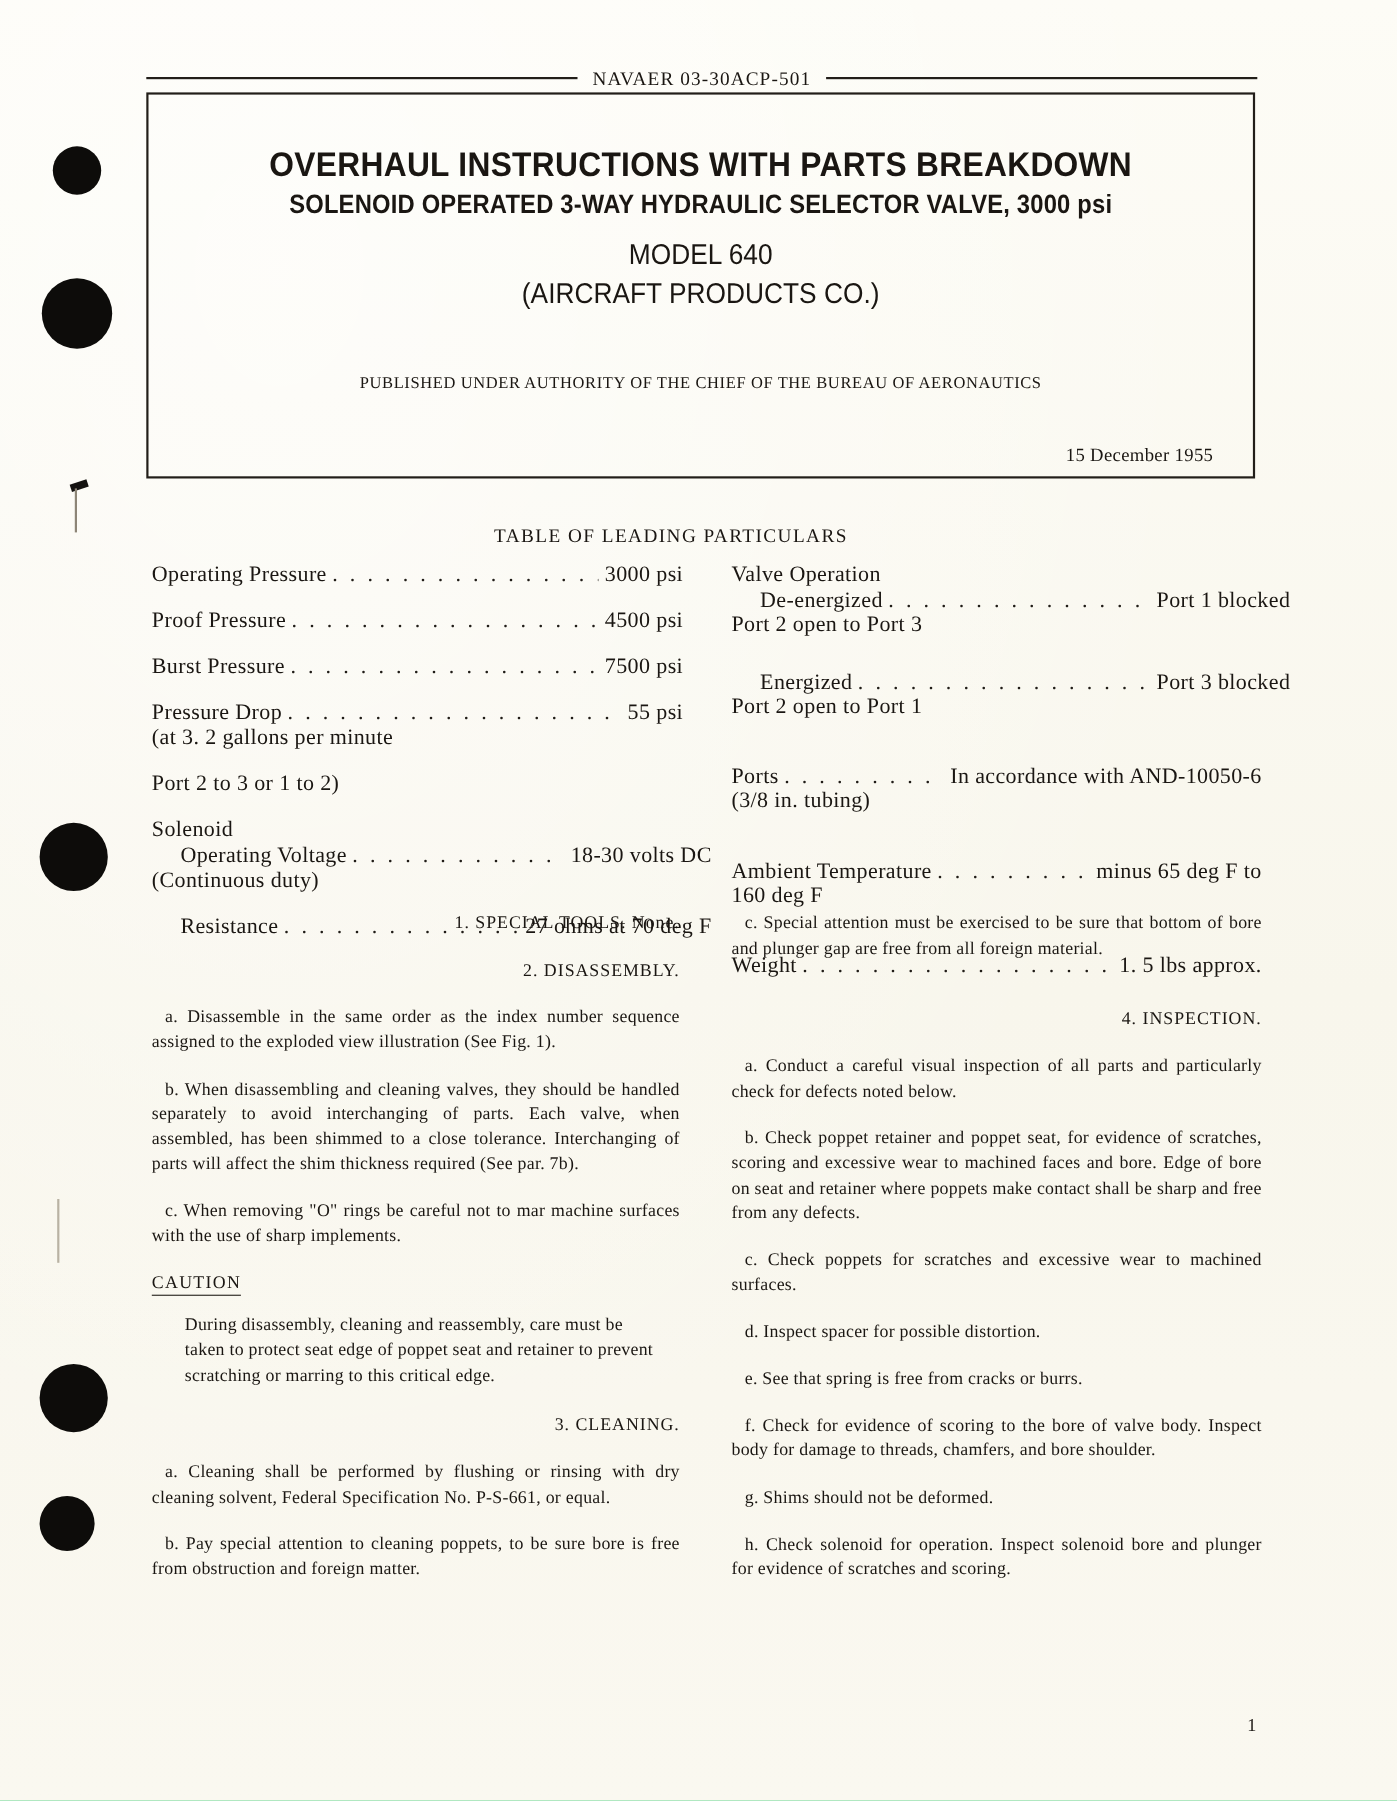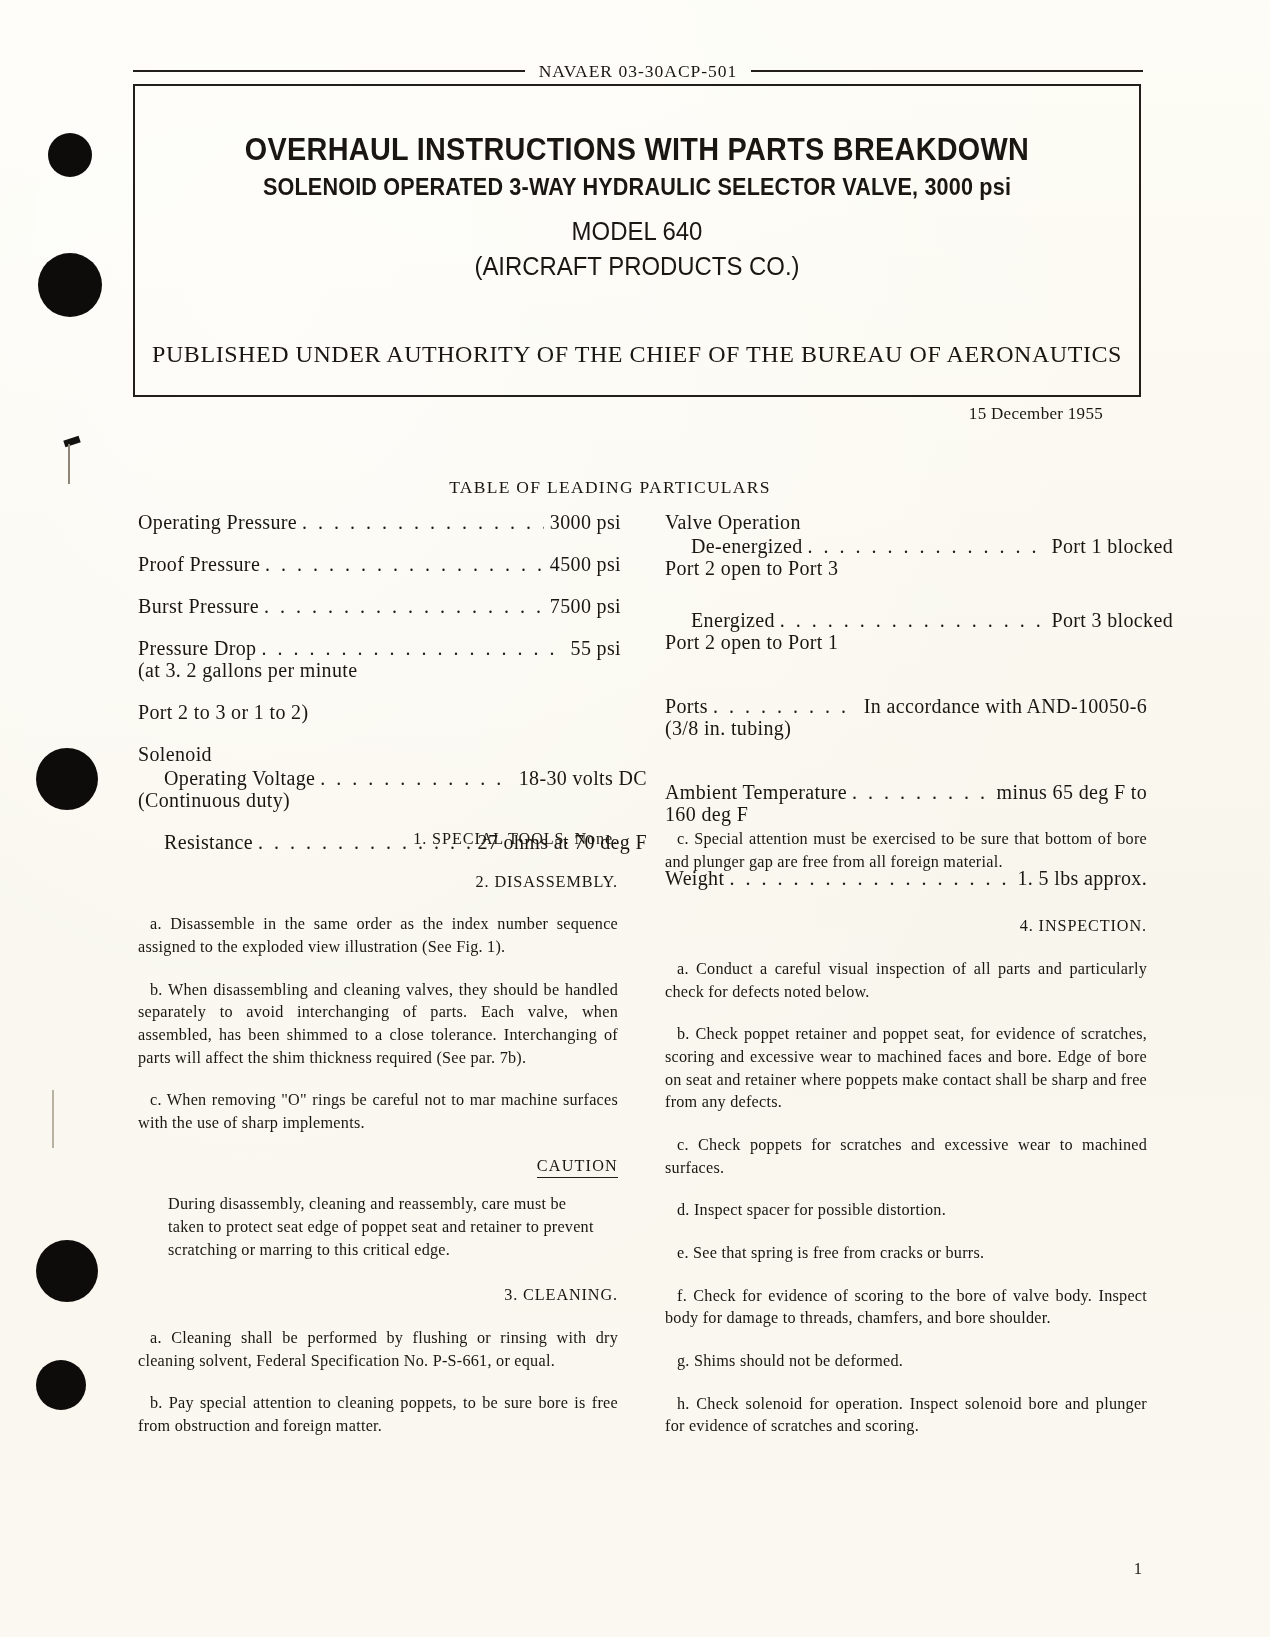--- a/index.html
+++ b/index.html
@@ -60,21 +60,21 @@
     white-space: nowrap;
     font-family: "Liberation Serif", serif;
   }
 
   
   .title-box {
     position: absolute;
     top: 84px;
     left: 133px;
     width: 1008px;
-    height: 313px;
+    height: 351px;
     border: 2px solid #221e19;
     box-sizing: border-box;
   }
   .title-inner {
     position: absolute;
     top: 46px;
     left: 0;
     right: 0;
     text-align: center;
   }
@@ -111,21 +111,21 @@
     transform: scaleX(0.92);
     line-height: 1.25;
     margin: 2px 0 0 0;
   }
   .t-authority {
     position: absolute;
     top: 255px;
     left: 0;
     right: 0;
     text-align: center;
-    font-size: 24px;
+    font-size: 15px;
     letter-spacing: 0.55px;
     font-family: "Liberation Serif", serif;
   }
   .t-date {
     position: absolute;
     top: 318px;
     right: 36px;
     font-size: 17px;
     letter-spacing: 0.3px;
   }
@@ -197,21 +197,21 @@
     margin: 0 0 20px 0;
     letter-spacing: 0.9px;
     text-align: right;
   }
   .para {
     margin: 0 0 20px 0;
     text-indent: 12px;
   }
 
   .caution-head {
-    text-align: right;
+    text-align: left;
     margin: 4px 0 16px 0;
     letter-spacing: 1.2px;
   }
   .caution-head span {
     border-bottom: 1.6px solid #221e19;
     padding-bottom: 2px;
   }
   .caution-body {
     margin: 0 0 22px 0;
     padding-left: 30px;

